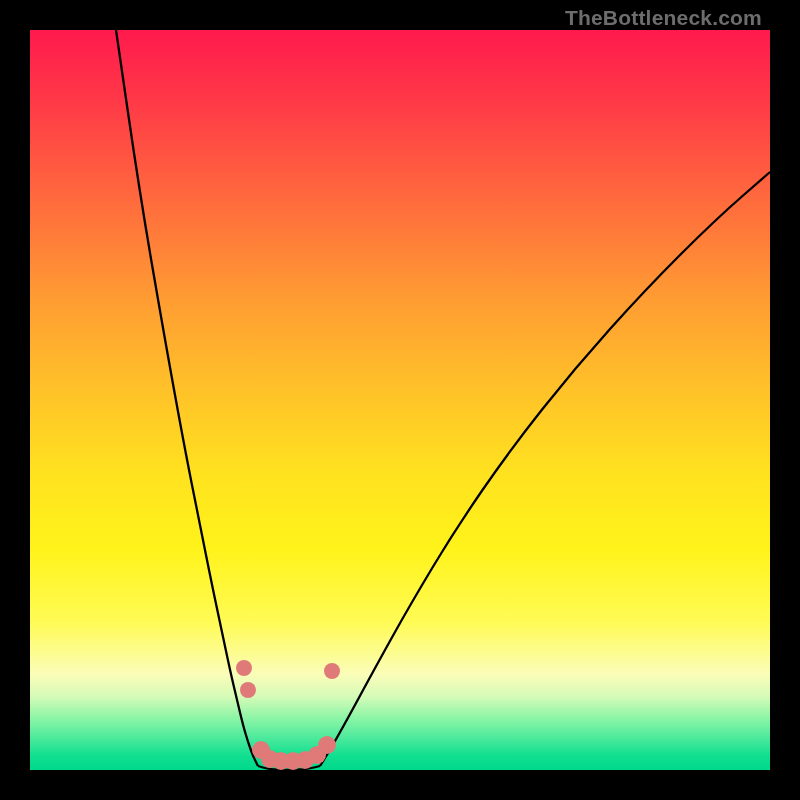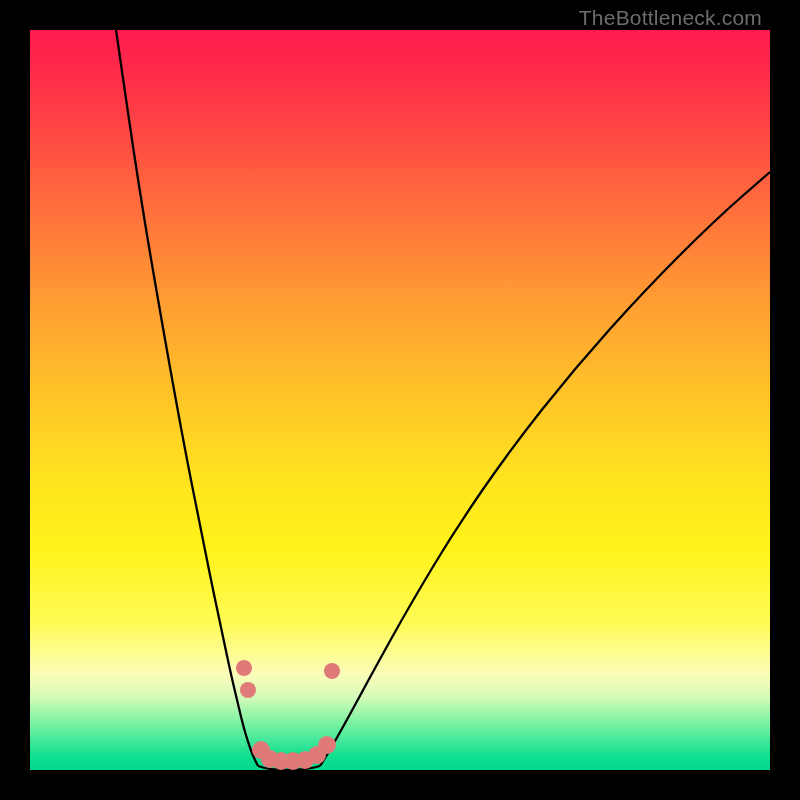--- a/index.html
+++ b/index.html
@@ -32,21 +32,21 @@
       #12df90 98%,
       #00d98c 100%
     );
   }
   .watermark {
     position: absolute;
     top: 6px;
     right: 38px;
     font-family: Arial, Helvetica, sans-serif;
     font-size: 21px;
-    font-weight: 400;
+    font-weight: 700;
     color: #6d6d6d;
     letter-spacing: 0.2px;
     user-select: none;
     text-align: right;
   }
   svg.curve {
     position: absolute;
     left: 0;
     top: 0;
     width: 740px;

